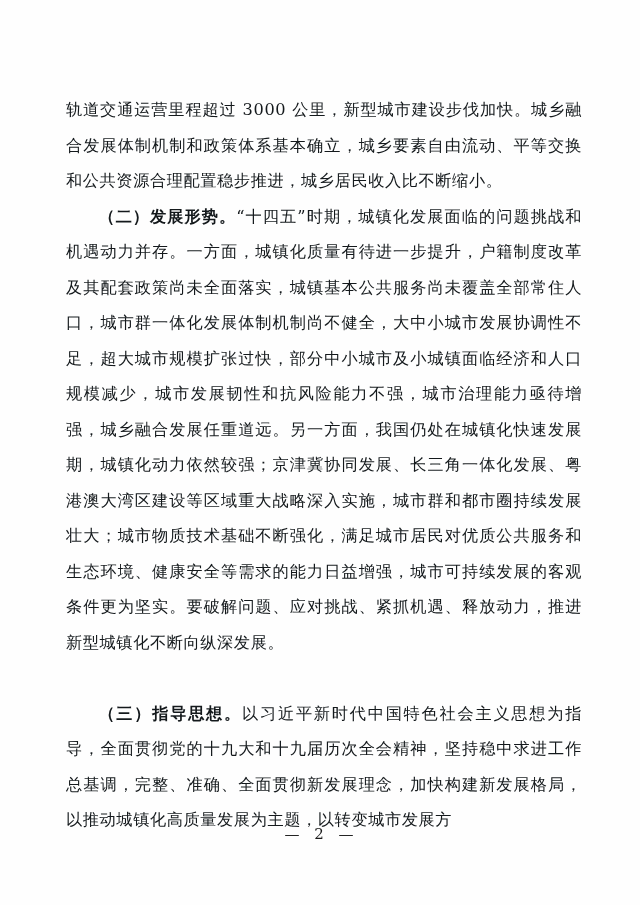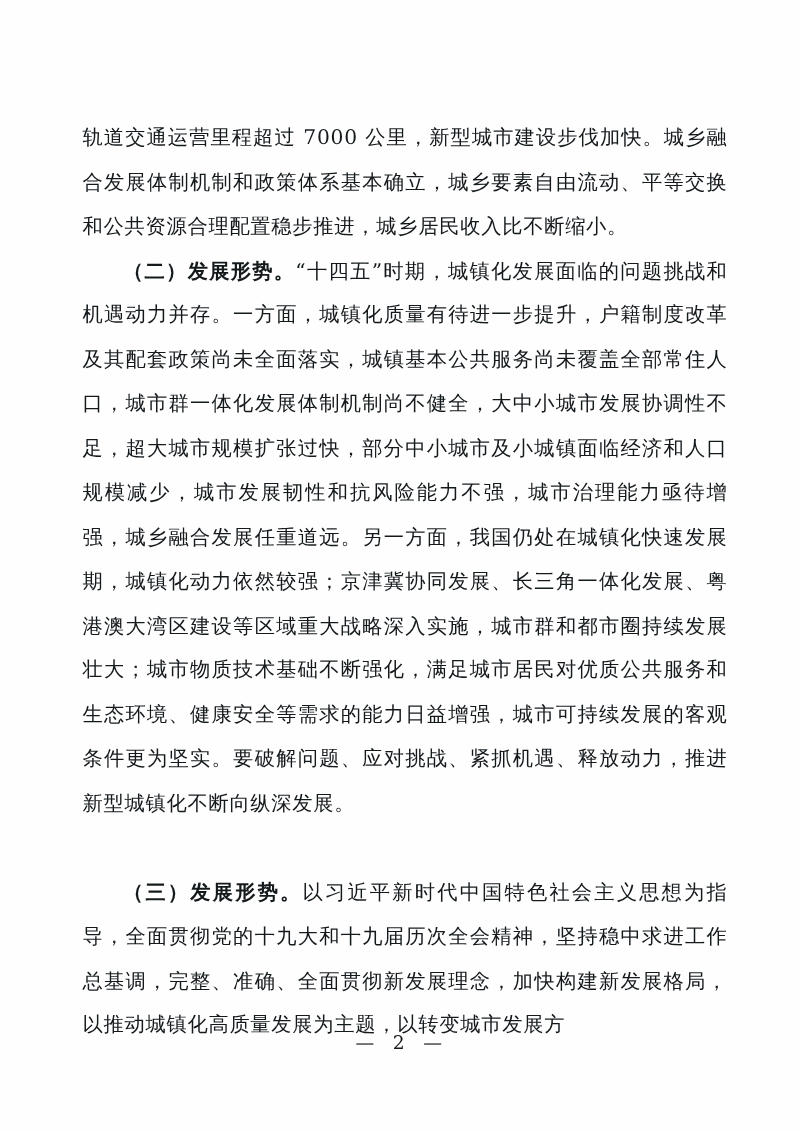--- a/index.html
+++ b/index.html
@@ -66,28 +66,28 @@
     padding: 0 6px;
   }
 </style>
 </head>
 <body>
 
 <div class="page">
 
   <div class="doc-body">
 
-    <p class="para">轨道交通运营里程超过 7000 公里，新型城市建设步伐加快。城乡融合发展体制机制和政策体系基本确立，城乡要素自由流动、平等交换和公共资源合理配置稳步推进，城乡居民收入比不断缩小。</p>
+    <p class="para">轨道交通运营里程超过 3000 公里，新型城市建设步伐加快。城乡融合发展体制机制和政策体系基本确立，城乡要素自由流动、平等交换和公共资源合理配置稳步推进，城乡居民收入比不断缩小。</p>
 
     <p class="para indent"><span class="bold-inline">（二）发展形势。</span>“十四五”时期，城镇化发展面临的问题挑战和机遇动力并存。一方面，城镇化质量有待进一步提升，户籍制度改革及其配套政策尚未全面落实，城镇基本公共服务尚未覆盖全部常住人口，城市群一体化发展体制机制尚不健全，大中小城市发展协调性不足，超大城市规模扩张过快，部分中小城市及小城镇面临经济和人口规模减少，城市发展韧性和抗风险能力不强，城市治理能力亟待增强，城乡融合发展任重道远。另一方面，我国仍处在城镇化快速发展期，城镇化动力依然较强；京津冀协同发展、长三角一体化发展、粤港澳大湾区建设等区域重大战略深入实施，城市群和都市圈持续发展壮大；城市物质技术基础不断强化，满足城市居民对优质公共服务和生态环境、健康安全等需求的能力日益增强，城市可持续发展的客观条件更为坚实。要破解问题、应对挑战、紧抓机遇、释放动力，推进新型城镇化不断向纵深发展。</p>
 
     <div class="spacer-line"></div>
 
 
-    <p class="para indent"><span class="bold-inline">（三）发展形势。</span>以习近平新时代中国特色社会主义思想为指导，全面贯彻党的十九大和十九届历次全会精神，坚持稳中求进工作总基调，完整、准确、全面贯彻新发展理念，加快构建新发展格局，以推动城镇化高质量发展为主题，以转变城市发展方</p>
+    <p class="para indent"><span class="bold-inline">（三）指导思想。</span>以习近平新时代中国特色社会主义思想为指导，全面贯彻党的十九大和十九届历次全会精神，坚持稳中求进工作总基调，完整、准确、全面贯彻新发展理念，加快构建新发展格局，以推动城镇化高质量发展为主题，以转变城市发展方</p>
 
   </div>
 
   <div class="footer">
     <span class="dash">—</span>
     <span>2</span>
     <span class="dash">—</span>
   </div>
 
 </div>

